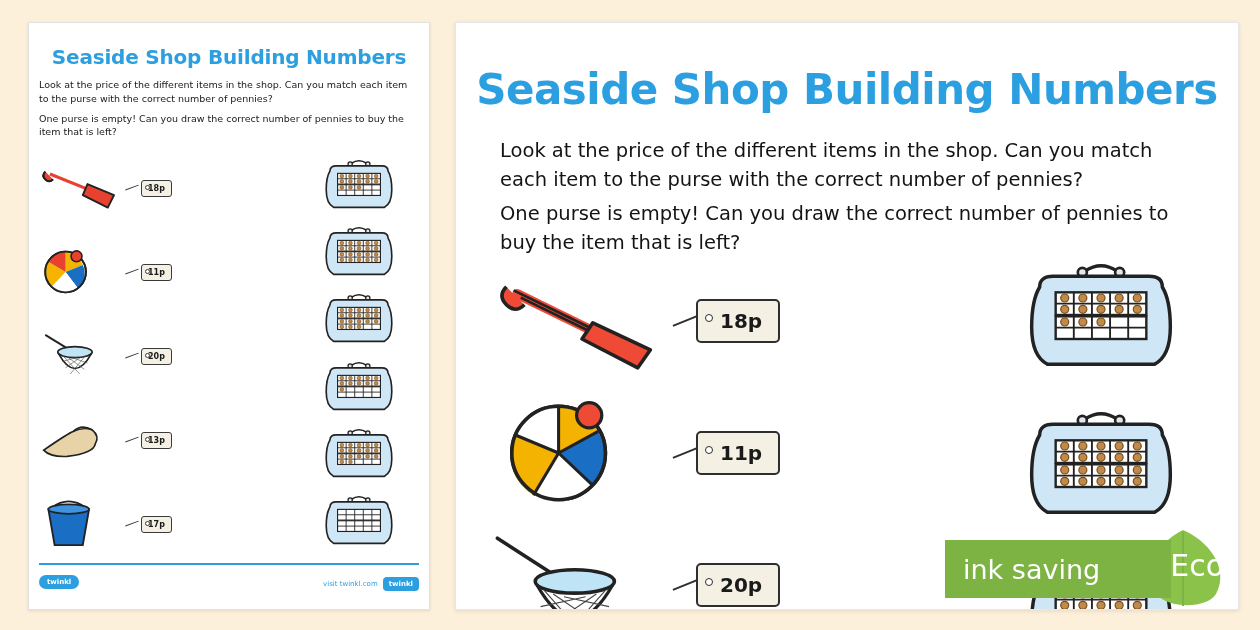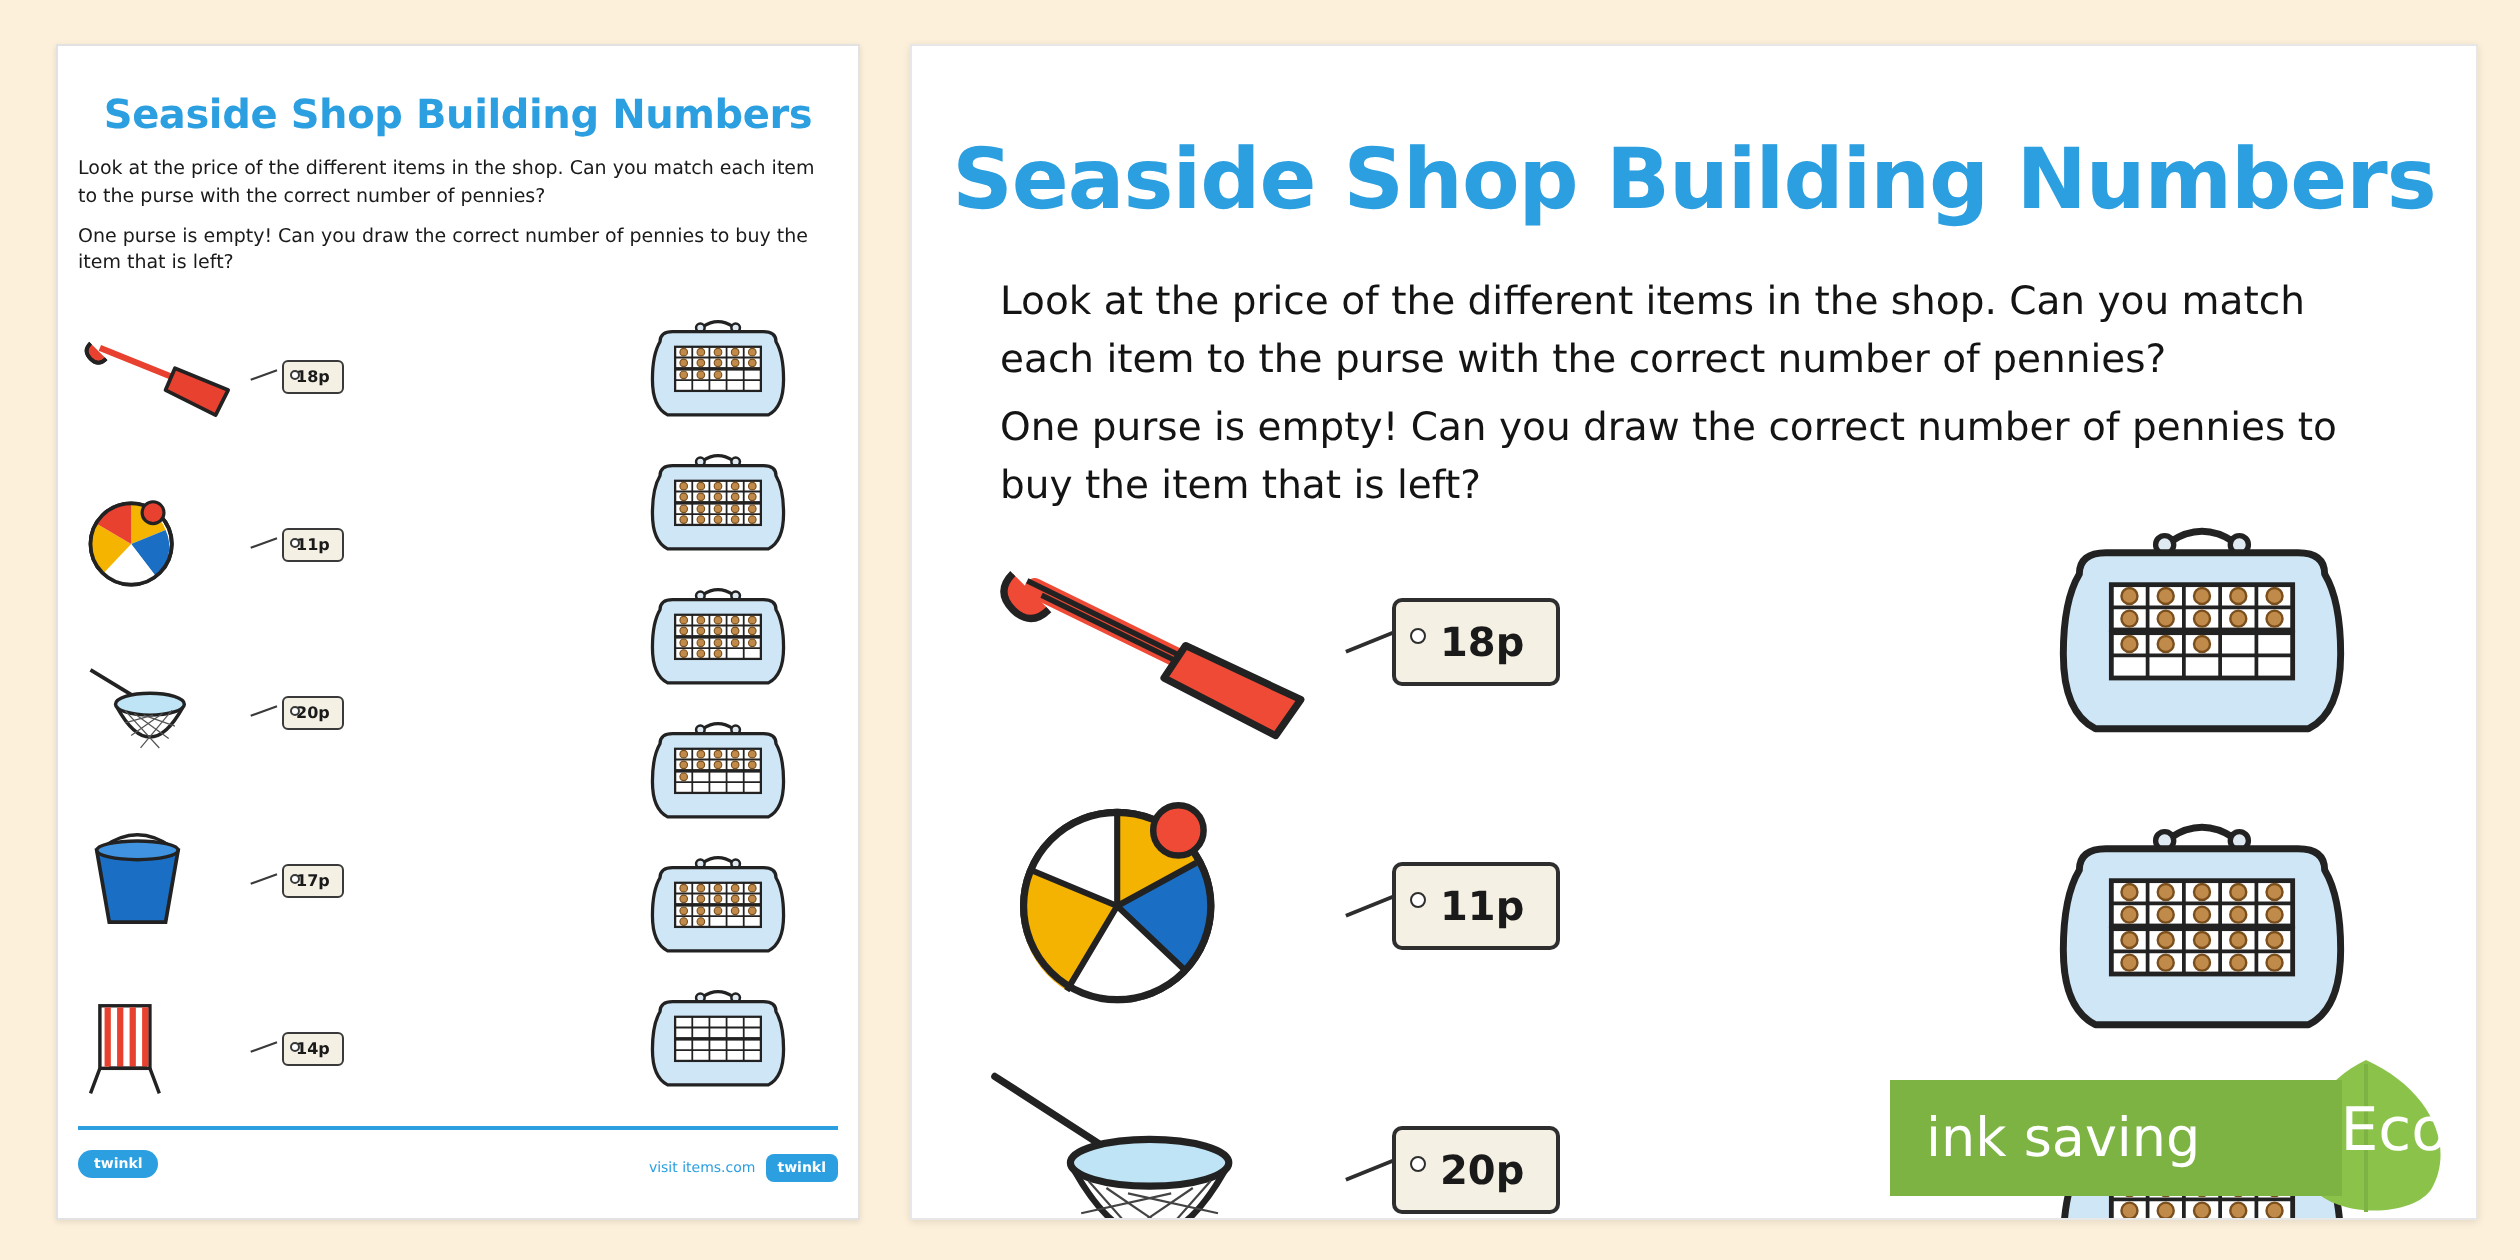--- a/index.html
+++ b/index.html
@@ -365,49 +365,43 @@
                 <path d="M25 32 Q46 70 67 32" fill="none" stroke="#222" stroke-width="2.2"></path>
                 <g stroke="#555" stroke-width="0.8">
                   <path d="M30 34 L52 58 M36 36 L58 52 M42 37 L62 44 M60 34 L40 58 M54 36 L34 50 M48 37 L30 42"></path>
                 </g>
               </svg>
             </div>
             <div class="tag-string-sm"></div>
             <div class="tag-sm">20p</div>
           </div>
 
+          <div class="thumb-row">
+            <div class="thumb-item-art">
+              <svg viewBox="0 0 110 70" width="86" height="58">
+                <path d="M6 48 Q38 26 44 24 Q54 14 68 22 Q78 30 72 40 Q70 52 36 56 Q14 57 6 48 Z" fill="#e8d3a9" stroke="#222" stroke-width="2.2"></path>
+                <path d="M44 24 Q56 18 68 22" fill="none" stroke="#222" stroke-width="1.6"></path>
+              </svg>
+            </div>
+            <div class="tag-string-sm"></div>
+            <div class="tag-sm">13p</div>
+          </div>
 
           <div class="thumb-row">
             <div class="thumb-item-art">
               <svg viewBox="0 0 110 70" width="86" height="58">
                 <path d="M16 14 Q38 -2 60 14" fill="none" stroke="#222" stroke-width="2.2"></path>
                 <path d="M12 16 L64 16 L56 62 L20 62 Z" fill="#1a6fc4" stroke="#222" stroke-width="2.4"></path>
                 <ellipse cx="38" cy="16" rx="26" ry="6" fill="#3f93e0" stroke="#222" stroke-width="2.2"></ellipse>
               </svg>
             </div>
             <div class="tag-string-sm"></div>
             <div class="tag-sm">17p</div>
           </div>
 
-          <div class="thumb-row">
-            <div class="thumb-item-art">
-              <svg viewBox="0 0 110 70" width="86" height="58">
-                <rect x="14" y="8" width="32" height="40" fill="#fff" stroke="#222" stroke-width="2.2"></rect>
-                <g fill="#e8412f">
-                  <rect x="17" y="9" width="4" height="38"></rect>
-                  <rect x="25" y="9" width="4" height="38"></rect>
-                  <rect x="33" y="9" width="4" height="38"></rect>
-                  <rect x="41" y="9" width="4" height="38"></rect>
-                </g>
-                <path d="M14 48 L8 64 M46 48 L52 64 M20 48 L44 48" stroke="#222" stroke-width="2.2" fill="none"></path>
-              </svg>
-            </div>
-            <div class="tag-string-sm"></div>
-            <div class="tag-sm">14p</div>
-          </div>
         </div>
 
         <div class="thumb-col-purses">
           <div>
             <svg class="purse-sm" width="76" height="58" viewBox="0 0 120 92">
                 <path d="M48 10 q12 -8 24 0" fill="none" stroke="#222" stroke-width="2.6"></path>
                 <circle cx="46" cy="11" r="3.4" fill="#dfe9f2" stroke="#222" stroke-width="2"></circle>
                 <circle cx="74" cy="11" r="3.4" fill="#dfe9f2" stroke="#222" stroke-width="2"></circle>
                 <path d="M14 22 q0 -8 10 -8 h72 q10 0 10 8 q6 10 6 30 q0 22 -12 28 h-80 q-12 -6 -12 -28 q0 -20 6 -30 Z" fill="#cfe6f7" stroke="#222" stroke-width="2.6" stroke-linejoin="round"></path>
                 <rect x="26" y="26" width="68" height="17" fill="#fff" stroke="#222" stroke-width="1.8"></rect>
@@ -604,21 +598,21 @@
               </svg>
           </div>
         </div>
       </div>
 
       <div class="footer-rule"></div>
       <div class="footer-left">
         <span class="twinkl-pill">twinkl</span>
       </div>
       <div class="footer-right">
-        <span class="footer-url">visit items.com</span>
+        <span class="footer-url">visit twinkl.com</span>
         <span class="twinkl-logo-sm">twinkl</span>
       </div>
     </div>
   </div>
 
   <div class="main-sheet">
 
     <h1 class="main-title">Seaside Shop Building Numbers</h1>
 
     <div class="main-intro">

